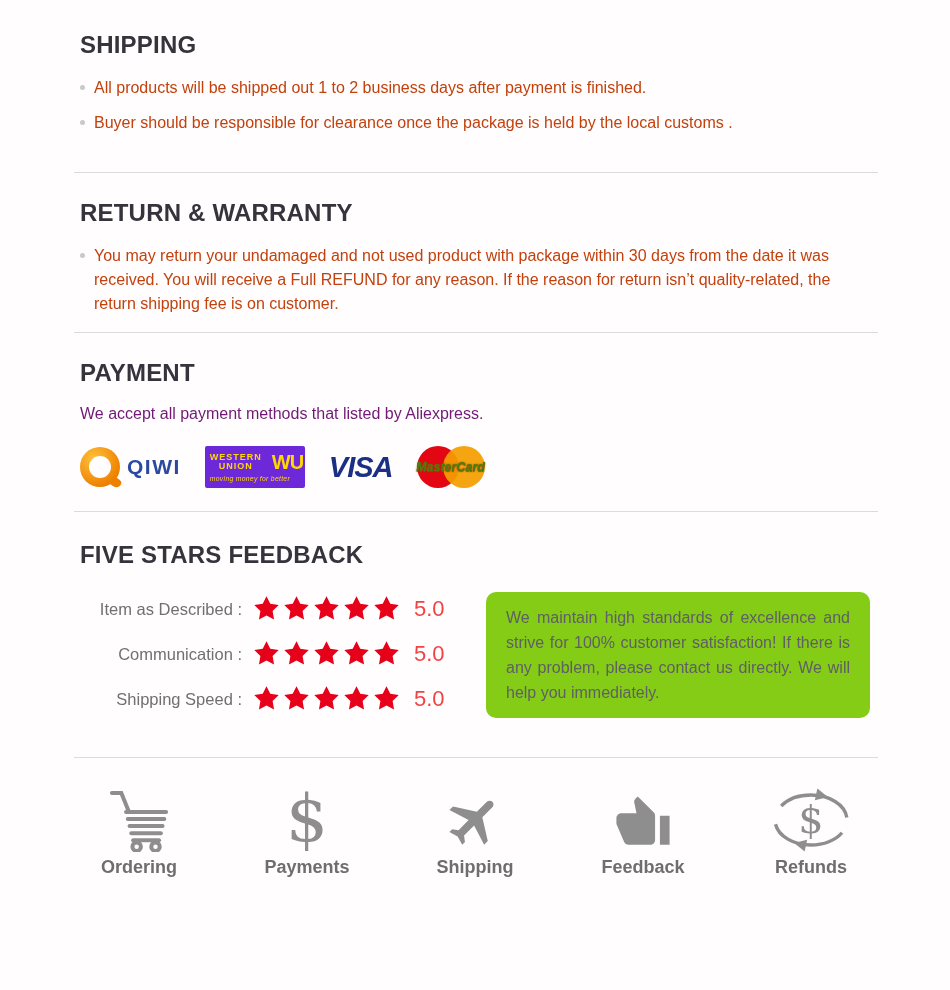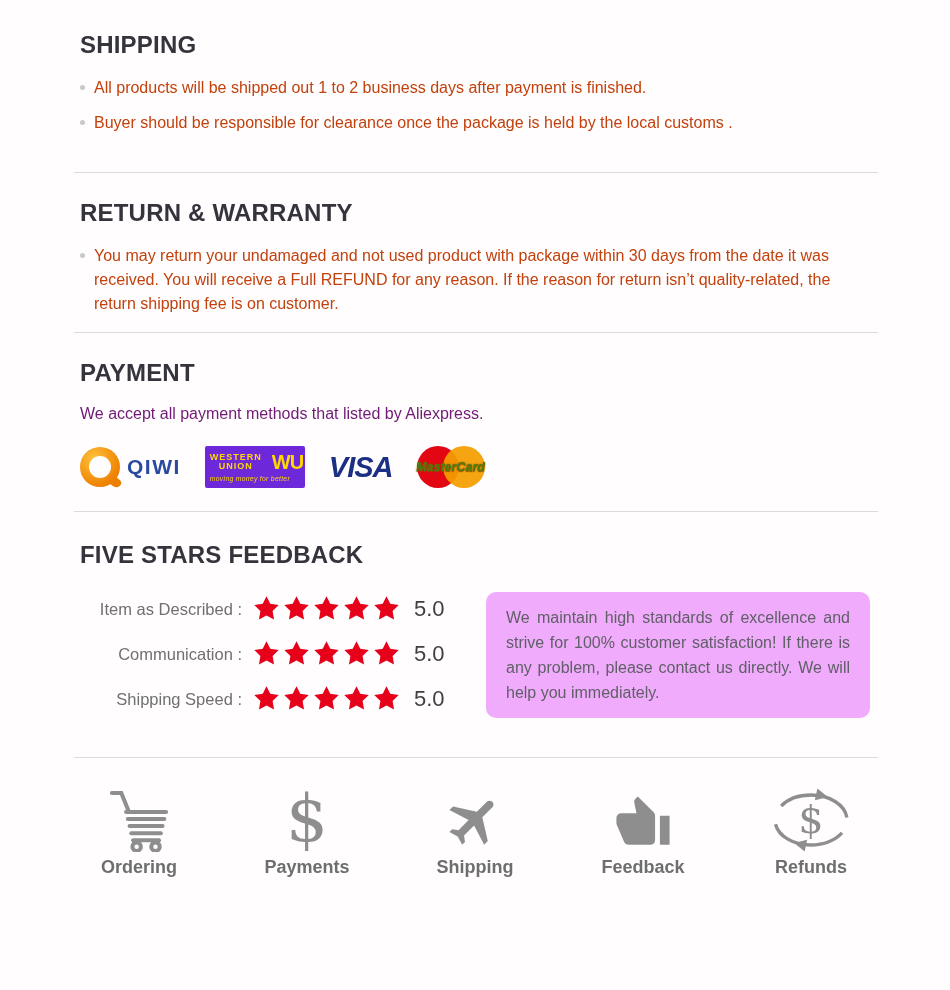--- a/index.html
+++ b/index.html
@@ -98,23 +98,23 @@
   }
 
   
   .feedback-flex { display: flex; margin-top: 24px; }
   .ratings-block { width: 406px; flex-shrink: 0; }
   .rating-row { display: flex; align-items: center; height: 34px; margin-bottom: 11px; }
   .rating-label { width: 172px; text-align: right; font-size: 16.5px; color: #707070; padding-right: 10px; flex-shrink: 0; }
   .stars { display: flex; align-items: center; gap: 1px; }
   .stars svg { width: 29px; height: 28px; }
   .stars polygon { fill: #e60019; }
-  .rating-score { font-size: 22px; color: #404040; margin-left: 13px; }
+  .rating-score { font-size: 22px; color: #ef4444; margin-left: 13px; }
   .note-box {
-    flex: 1; background: #f0abfc; border-radius: 10px;
+    flex: 1; background: #84cc16; border-radius: 10px;
     padding: 13px 20px; height: 126px;
     font-size: 16px; line-height: 25px; color: #5f5f66;
     text-align: justify;
   }
 
   
   .footer { display: flex; padding: 0 55px; }
   .footer-col { flex: 1; display: flex; flex-direction: column; align-items: center; }
   .footer-icon { height: 70px; display: flex; align-items: flex-end; justify-content: center; }
   .footer-label { font-size: 18px; color: #6e6e6e; margin-top: 5px; font-weight: bold; }

